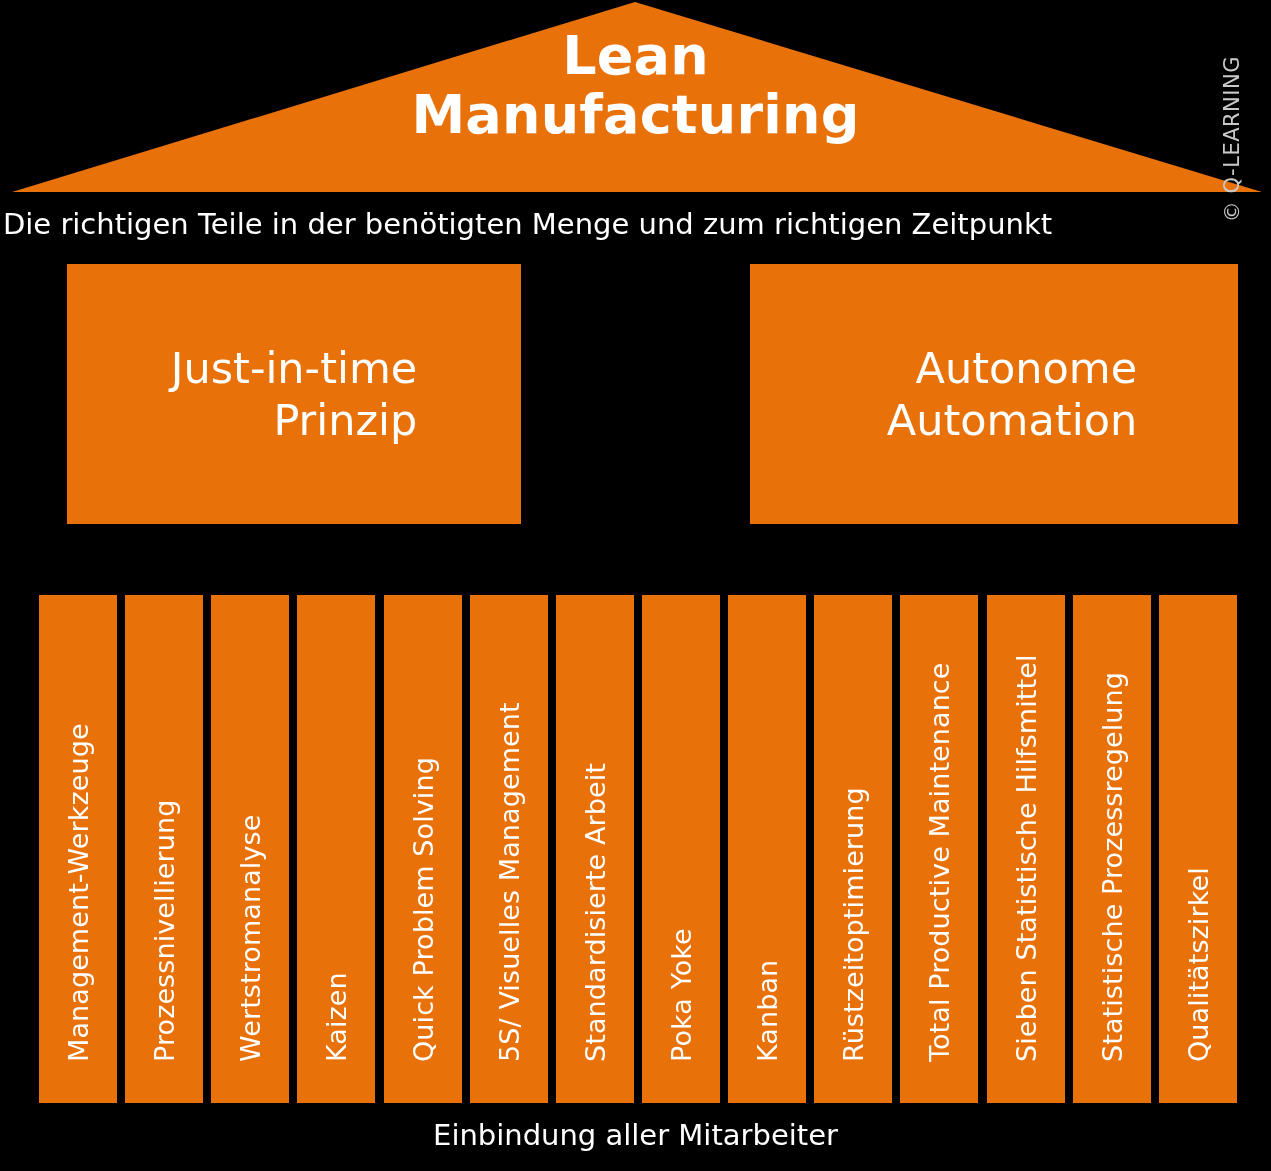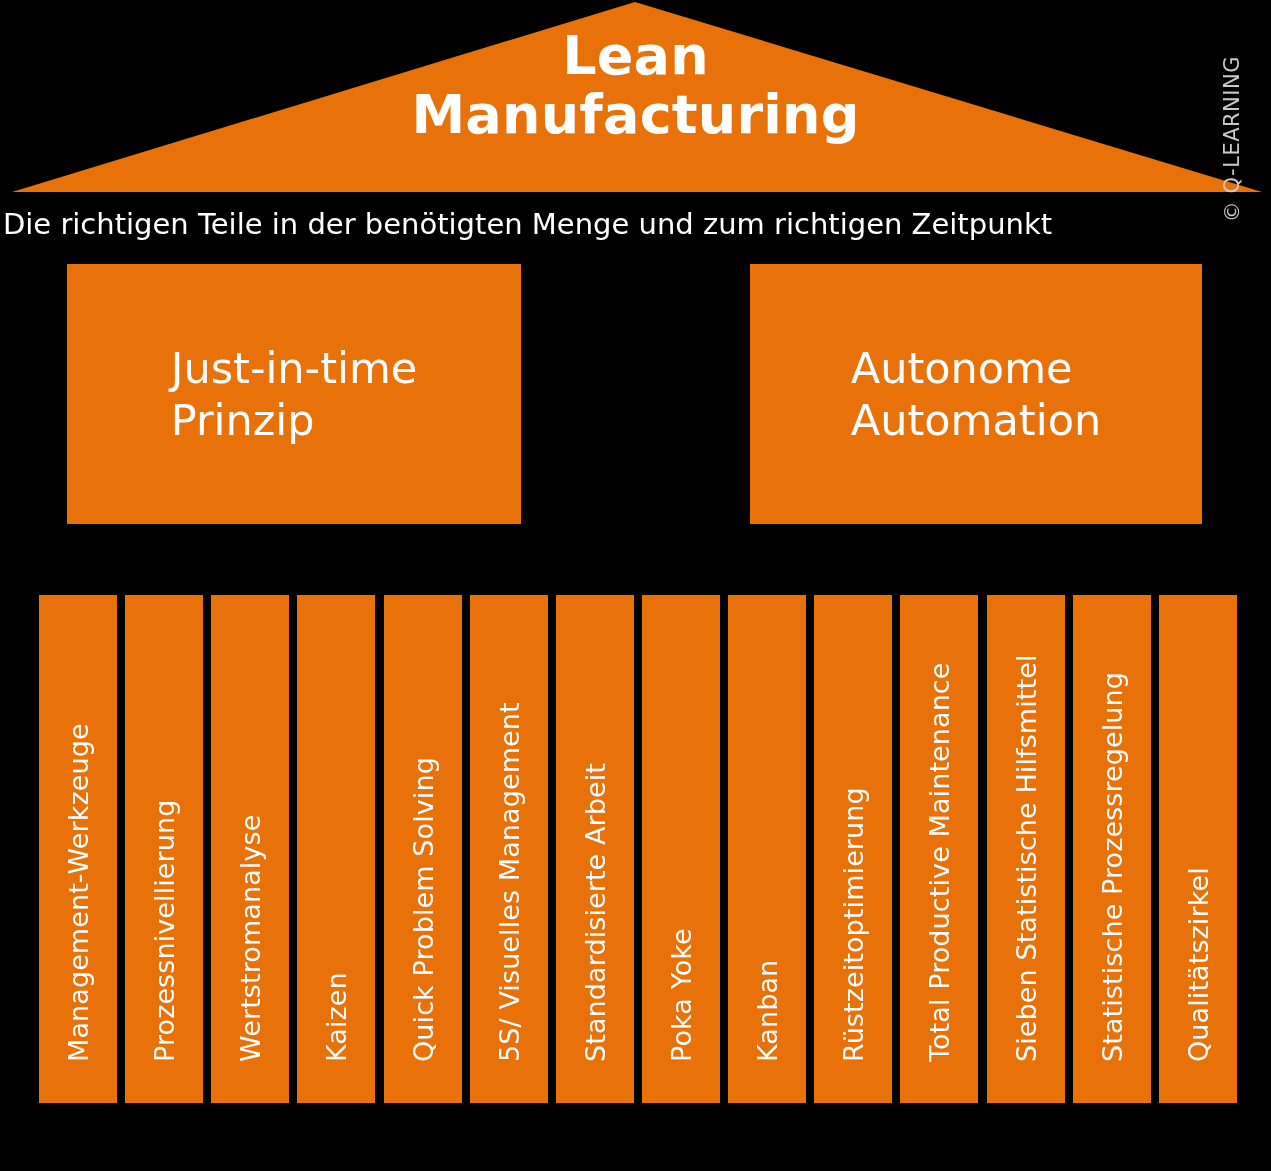--- a/index.html
+++ b/index.html
@@ -57,25 +57,25 @@
   
   .pillar {
     position: absolute;
     background: #E8710A;
     display: flex;
     align-items: center;
     justify-content: center;
     color: #ffffff;
     font-size: 43px;
     line-height: 1.22;
-    text-align: left;
+    text-align: right;
     white-space: pre-line;
   }
   #pillar-left  { left: 67px;  top: 264px; width: 454px; height: 260px; }
-  #pillar-right { left: 750px; top: 264px; width: 452px; height: 260px; }
+  #pillar-right { left: 750px; top: 264px; width: 452px; height: 260px; padding-left: 36px; }
 
   
   .copyright {
     position: absolute;
     left: 1212px;
     top: 268px;
     width: 252px;
     height: 40px;
     transform: rotate(-90deg);
     transform-origin: 20px 20px;
@@ -205,14 +205,15 @@
         <span class="column-label" style="font-size: 27px;">Sieben Statistische Hilfsmittel</span>
       </div>
       <div class="column">
         <span class="column-label" style="font-size: 27px;">Statistische Prozessregelung</span>
       </div>
       <div class="column">
         <span class="column-label" style="font-size: 27px;">Qualitätszirkel</span>
       </div>
     </div>
 
+  <div class="footer">Einbindung aller Mitarbeiter</div>
 
 </div>
 
 </body></html>

